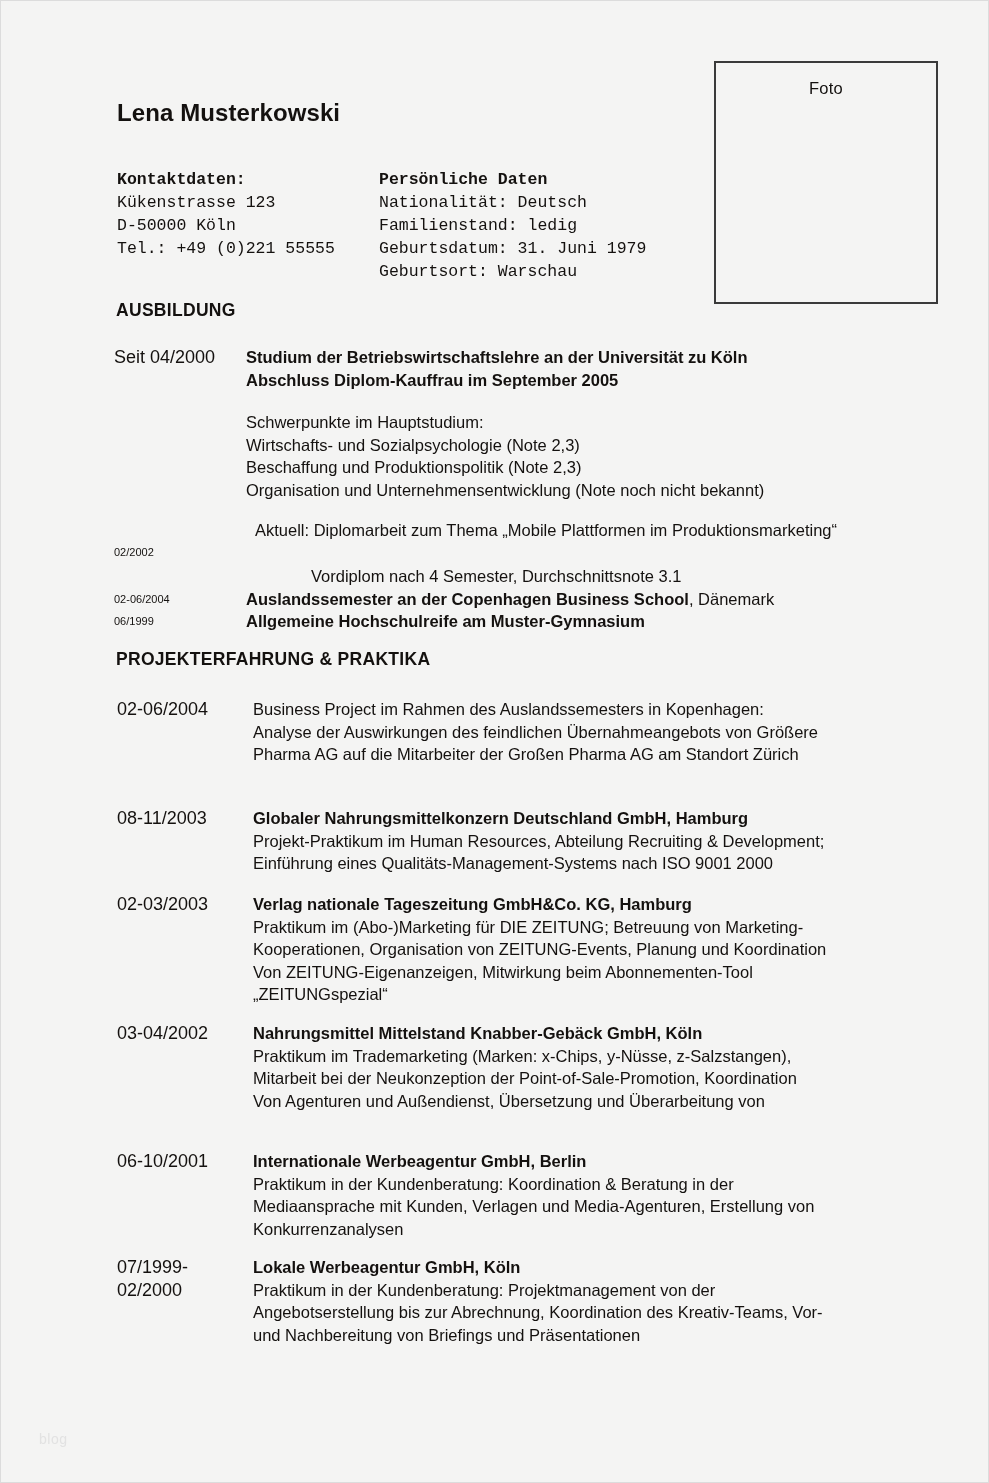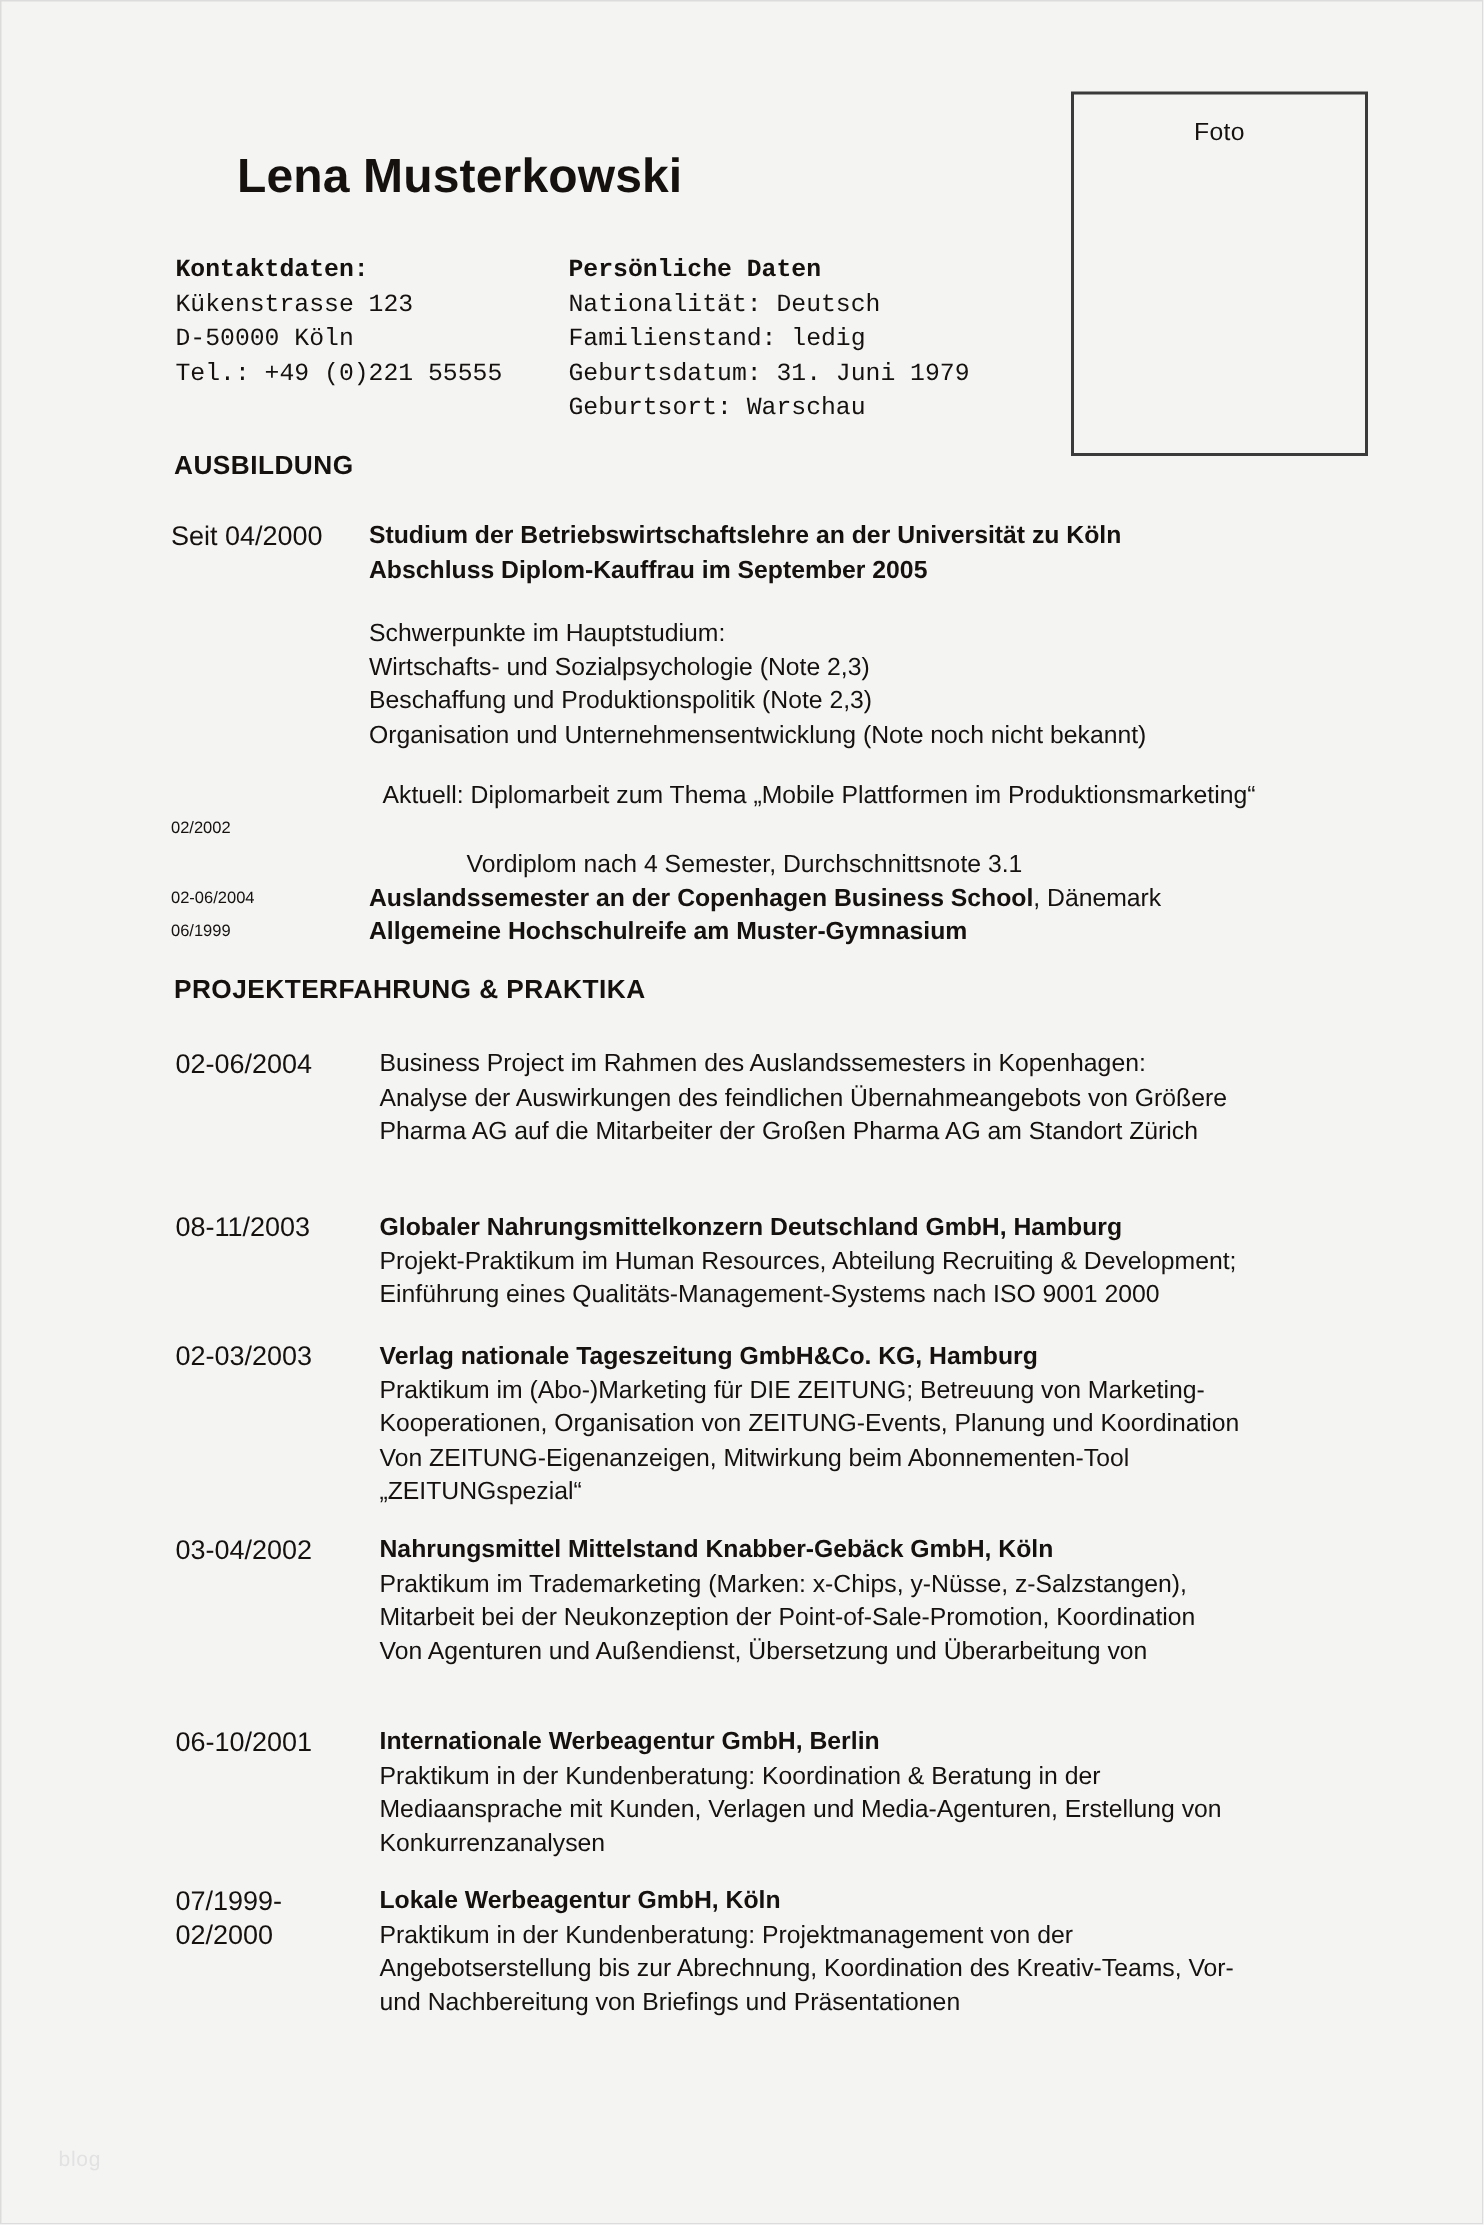--- a/index.html
+++ b/index.html
@@ -18,43 +18,42 @@
     overflow: hidden;
     font-family: "Liberation Sans", sans-serif;
     color: #14110f;
   }
 
   
   .foto-box {
     position: absolute;
     left: 713px;
     top: 60px;
-    width: 198px;
+    width: 224px;
     height: 243px;
     border: 2px solid #3a3a3a;
     box-sizing: border-box;
     background: #f4f4f3;
   }
   .foto-label {
     text-align: center;
     font-size: 16.5px;
     margin-top: 16px;
     color: #14110f;
     letter-spacing: .2px;
   }
 
   
   .cv-name {
     position: absolute;
     left: 116px;
     top: 98px;
-    font-size: 32px;
+    font-size: 24px;
     font-weight: bold;
     letter-spacing: .1px;
-    margin-left: 41px;
   }
 
   
   .info-block {
     position: absolute;
     left: 116px;
     top: 167px;
     width: 580px;
   }
   .info-cols {

